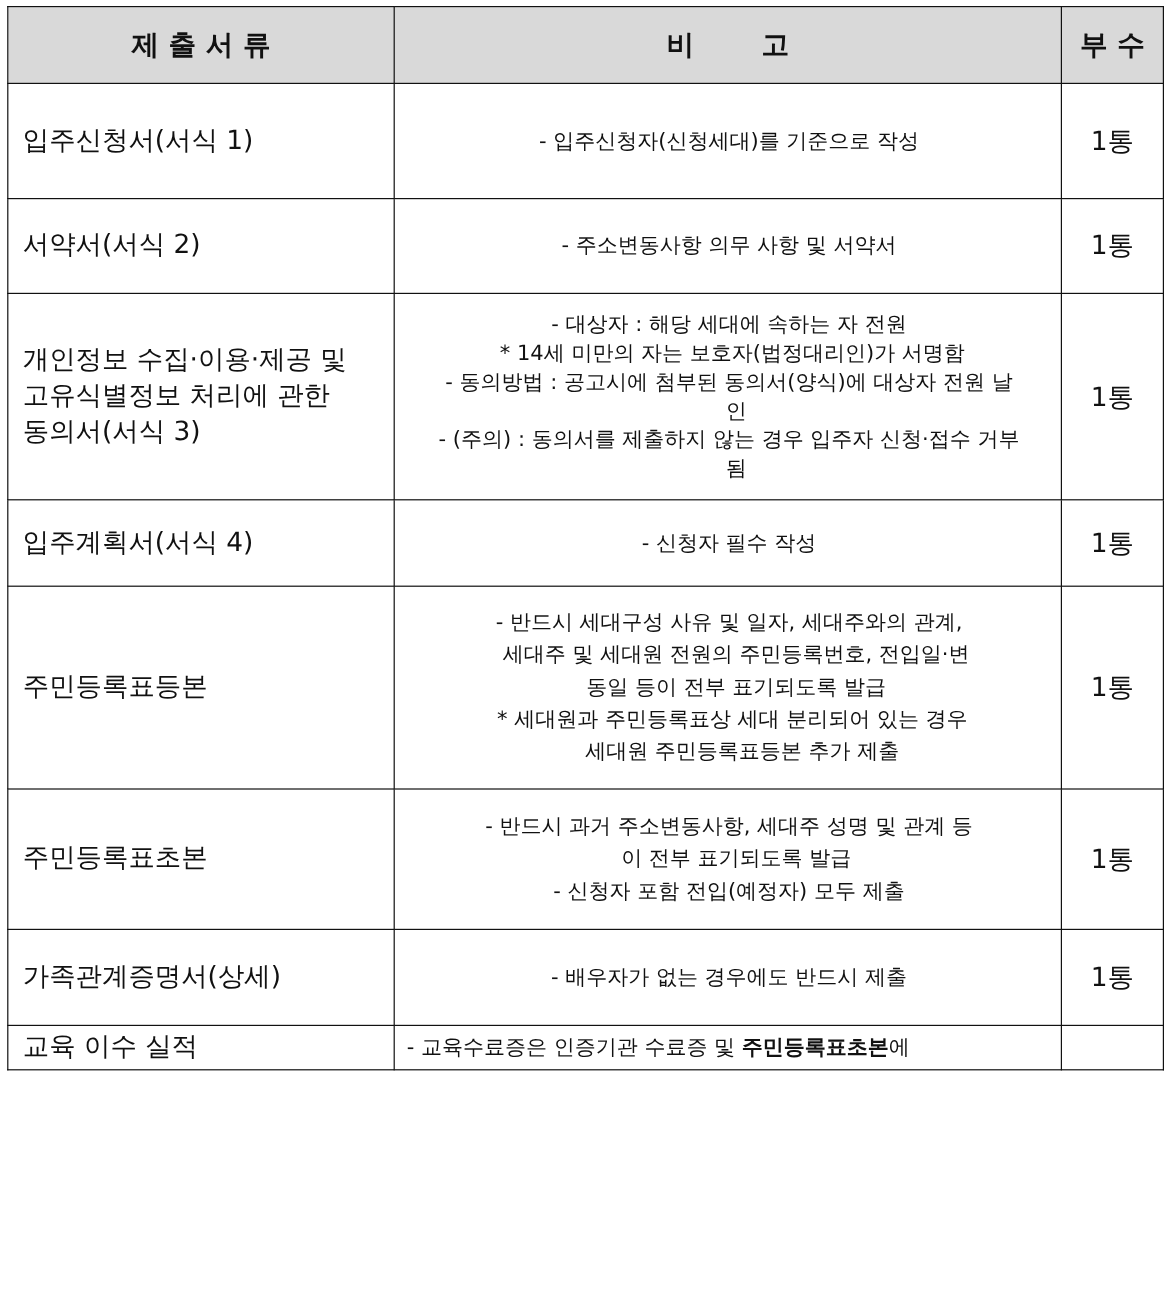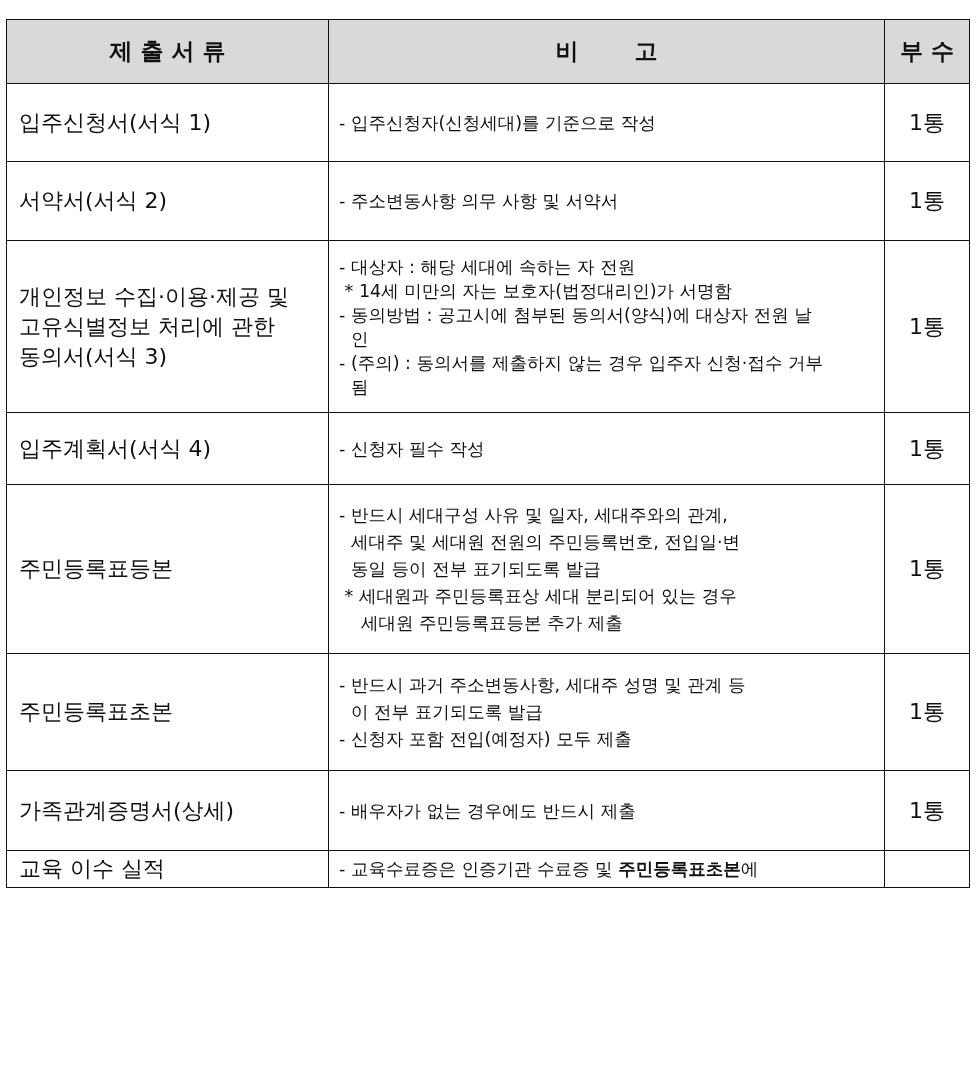--- a/index.html
+++ b/index.html
@@ -1,47 +1,47 @@
 <!DOCTYPE html>
 <html><head>
 <meta charset="utf-8">
 <style>
   html, body { margin: 0; padding: 0; background: #ffffff; }
   body { width: 980px; height: 1092px; position: relative; overflow: hidden;
          font-family: "DejaVu Sans", sans-serif; color: #111; }
-  table { position: absolute; left: 6px; top: 19px; border-collapse: collapse;
+  table { position: absolute; left: 6px; top: 5px; border-collapse: collapse;
           table-layout: fixed; width: 963px; }
   td, th { border: 1.5px solid #111; padding: 0; vertical-align: middle; }
   th { background: #d9d9d9; font-weight: bold; font-size: 23px; height: 63px; }
   .c1 { width: 322px; } .c2 { width: 556px; } .c3 { width: 85px; }
   .doc { font-size: 22px; padding-left: 12px; line-height: 30px; }
   .note { font-size: 17.5px; padding-left: 10px; padding-right: 8px; line-height: 24px; }
   .cnt { font-size: 22px; text-align: center; margin-left: 32px; }
-  .line { white-space: pre-wrap; }
+  .line { white-space: pre-wrap; text-align: center; }
   .ind { padding-left: 12px; }
   .ind2 { padding-left: 22px; }
   b { font-weight: bold; }
 </style>
 </head>
 <body>
 
 <table>
   <colgroup>
       <col class="c1">
       <col class="c2">
       <col class="c3">
     </colgroup>
   <tbody>
       <tr>
     <th>제 출 서 류</th>
     <th style="white-space:pre">비       고</th>
     <th>부 수</th>
   </tr>
 
-  <tr style="height:78px">
+  <tr style="height:96px">
     <td class="doc">
           <div>입주신청서(서식 1)</div>
         </td>
     <td class="note">
           <div class="line">- 입주신청자(신청세대)를 기준으로 작성</div>
         </td>
     <td class="cnt">1통</td>
   </tr>
 
   <tr style="height:79px">

